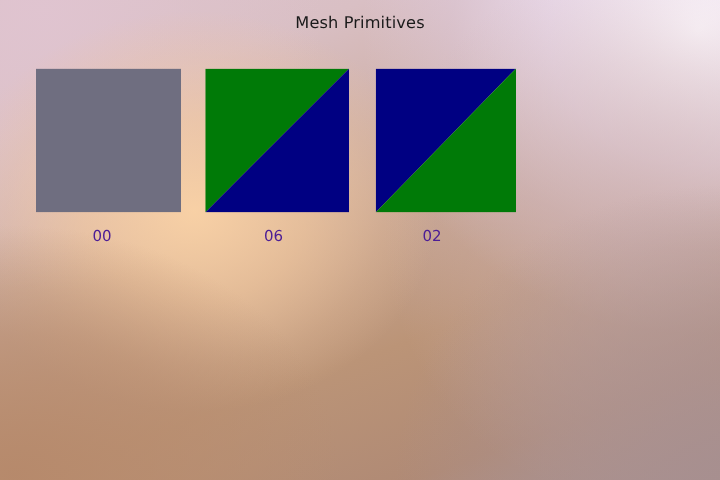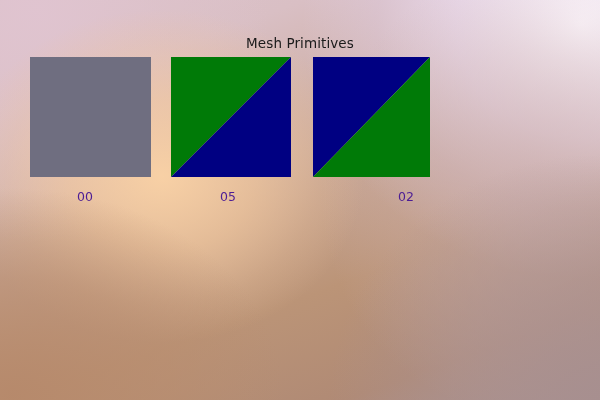--- a/index.html
+++ b/index.html
@@ -80,21 +80,20 @@
   
   #title {
     position: absolute;
     top: 11px;
     left: 0;
     width: 600px;
     text-align: center;
     font-size: 13.5px;
     color: #1a1a1a;
     letter-spacing: 0.1px;
-    margin-top: 24px;
   }
 
   
   .tile {
     position: absolute;
     overflow: hidden;
   }
   .tile svg {
     display: block;
     width: 100%;
@@ -109,21 +108,21 @@
   .caption {
     position: absolute;
     top: 189px;
     font-size: 12.5px;
     color: #4c1d95;
     text-align: center;
     white-space: nowrap;
   }
   #caption-00 { left: 55px;  width: 60px; }
   #caption-01 { left: 198px; width: 60px; }
-  #caption-02 { left: 354px; width: 60px; text-align: right; }
+  #caption-02 { left: 330px; width: 60px; }
 </style>
 </head>
 <body>
 
 <div id="canvas">
 
   <div class="bg-layer" id="bg-base"></div>
   <div class="bg-layer" id="bg-tl"></div>
   <div class="bg-layer" id="bg-tr"></div>
   <div class="bg-layer" id="bg-rightmid"></div>
@@ -147,16 +146,16 @@
   </div>
 
   <div class="tile" id="tile-02">
     <svg viewBox="0 0 100 100" preserveAspectRatio="none">
       <polygon points="0,0 100,0 0,100" fill="#000082"></polygon>
       <polygon points="100,0 100,100 0,100" fill="#007a07"></polygon>
     </svg>
   </div>
 
   <div class="caption" id="caption-00">00</div>
-  <div class="caption" id="caption-01">05</div>
+  <div class="caption" id="caption-01">06</div>
   <div class="caption" id="caption-02">02</div>
 
 </div>
 
 </body></html>

